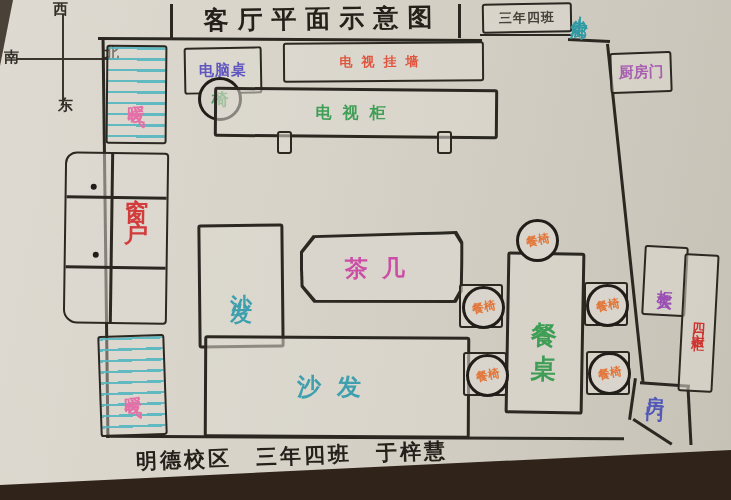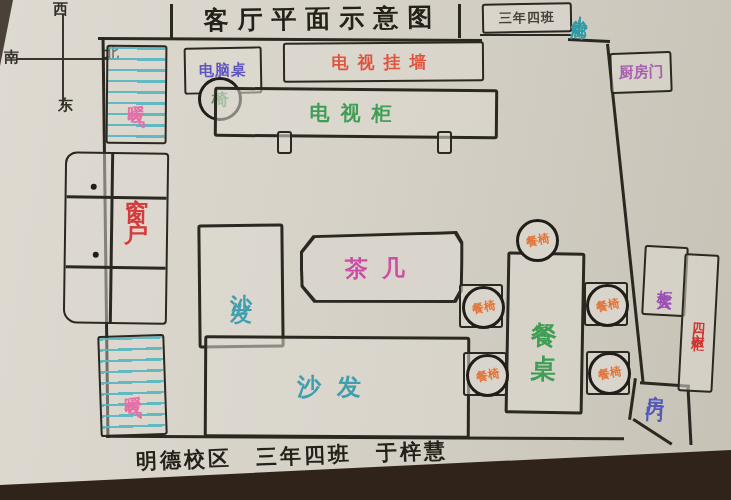--- a/index.html
+++ b/index.html
@@ -71,24 +71,24 @@
   </div>
 
   <div class="box" style="left:184px;top:47px;width:74px;height:43px;transform:rotate(-1deg);">
     <span class="hand" style="font-size:15px;color:#5f55c0;letter-spacing:1px;">电脑桌</span>
   </div>
   <div class="circle" style="left:198px;top:77px;width:38px;height:38px;border-width:3px;">
     <span class="hand" style="font-size:17px;color:#55a060;">椅</span>
   </div>
 
   <div class="box" style="left:283px;top:42px;width:197px;height:36px;transform:rotate(-.4deg);">
-    <span class="hand" style="font-size:17px;color:#e0543e;letter-spacing:9px;">电视挂墙</span>
+    <span class="hand" style="font-size:13px;color:#e0543e;letter-spacing:9px;">电视挂墙</span>
   </div>
   <div class="box" style="left:214px;top:88px;width:278px;height:44px;border-width:3px;transform:rotate(.5deg);">
-    <span class="hand" style="font-size:20px;color:#3f9e55;letter-spacing:11px;">电视柜</span>
+    <span class="hand" style="font-size:16px;color:#3f9e55;letter-spacing:11px;">电视柜</span>
   </div>
   <div class="box" style="left:277px;top:131px;width:11px;height:19px;border-width:2px;"></div>
   <div class="box" style="left:437px;top:131px;width:11px;height:19px;border-width:2px;"></div>
 
   <div class="abs" style="left:64px;top:152px;width:100px;height:168px;border:2.5px solid #2b2822;border-radius:12px 4px 4px 14px;background:rgba(222,218,209,.5);transform:rotate(.8deg);">
     <div class="ln" style="left:44px;top:0;width:2.5px;height:100%;"></div>
     <div class="ln" style="left:0;top:42px;width:100%;height:2.5px;"></div>
     <div class="ln" style="left:0;top:112px;width:100%;height:2.5px;"></div>
     <div class="dot" style="left:24px;top:30px;"></div>
     <div class="dot" style="left:27px;top:98px;"></div>

